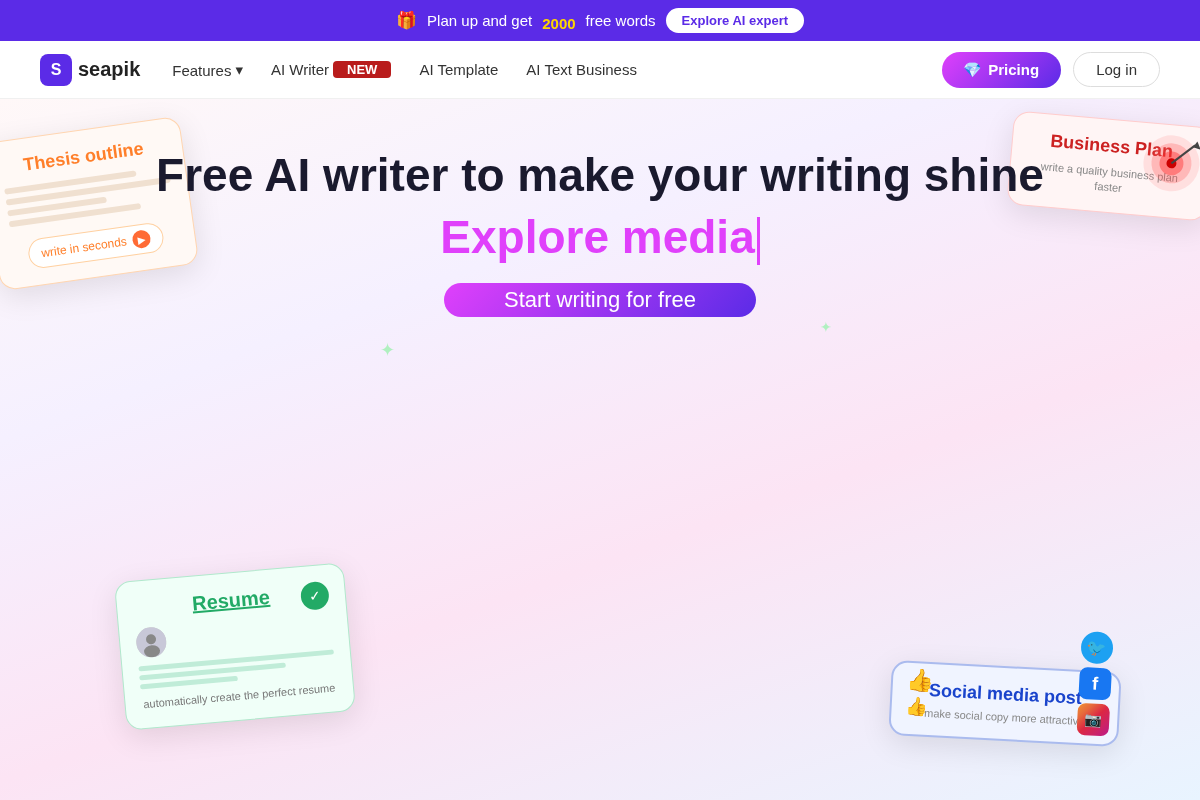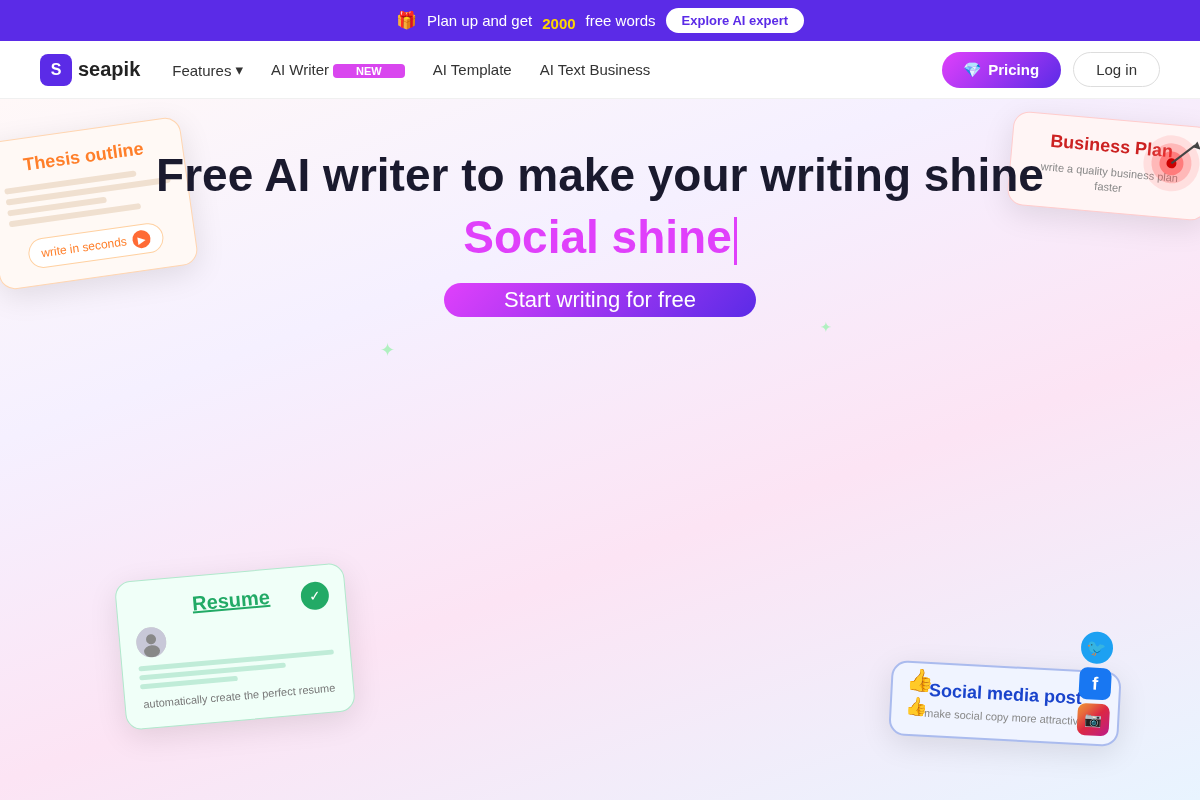--- a/index.html
+++ b/index.html
@@ -69,25 +69,25 @@
     }
     .nav-item {
       font-size: 15px;
       color: #333;
       cursor: pointer;
       display: flex;
       align-items: flex-end;
       gap: 4px;
     }
     .new-badge {
-      background: #d946ef;
-      color: #fff;
-      font-size: 11px;
+      background: #b91c1c;
+      color: #fff;
+      font-size: 13px;
       font-weight: 700;
-      padding: 1px 23px;
+      padding: 1px 14px;
       border-radius: 4px;
       text-transform: uppercase;
     }
     .nav-right {
       display: flex;
       align-items: center;
       gap: 12px;
       margin-left: auto;
     }
     .pricing-btn {
@@ -443,21 +443,21 @@
       <div class="social-icon-wrap si-twitter">🐦</div>
       <div class="social-icon-wrap si-fb" style="font-size:18px;">f</div>
       <div class="social-icon-wrap si-ig" style="font-size:14px;">📷</div>
     </div>
   </div>
 
   <div style="position:relative;z-index:10;">
     <h1 class="hero-title">Free AI writer to make your writing shine</h1>
     <div>
       <span class="hero-typed">
-        <span>Social shine</span><span class="cursor"></span>
+        <span>Explore media</span><span class="cursor"></span>
       </span>
     </div>
     <button class="cta-btn">Start writing for free</button>
   </div>
 
   <span class="stars" style="left:380px;top:240px;">✦</span>
   <span class="stars" style="left:820px;top:220px;font-size:14px;">✦</span>
 </section>
 
 </body></html>

